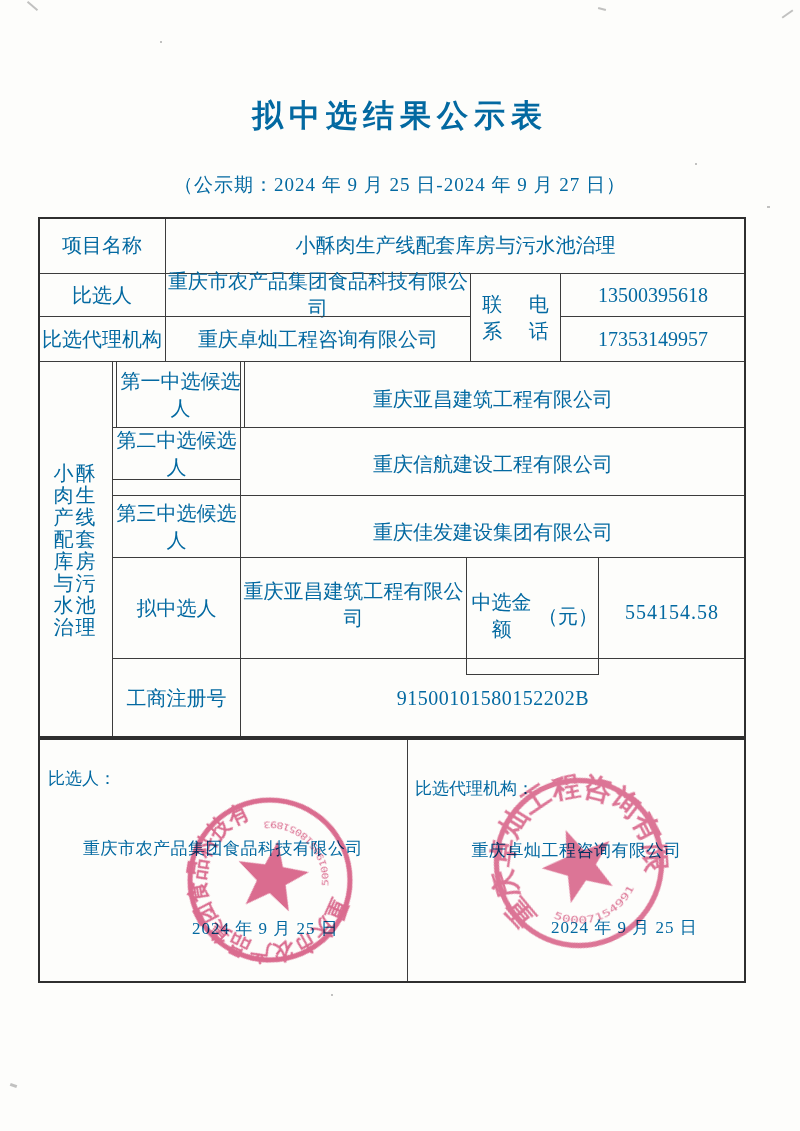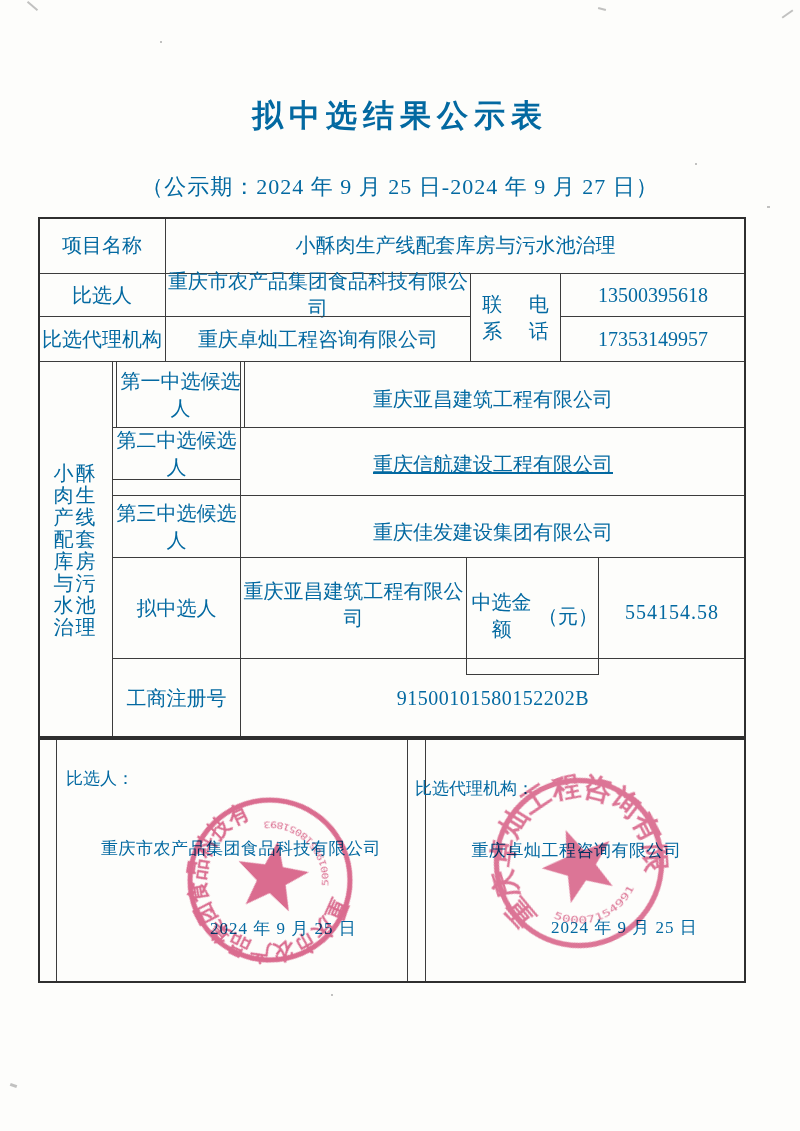--- a/index.html
+++ b/index.html
@@ -13,21 +13,21 @@
     overflow:hidden;
   }
   .title{
     position:absolute;left:0;right:0;top:95px;
     text-align:center;
     font-size:31px;font-weight:bold;letter-spacing:6px;
   }
   .subtitle{
     position:absolute;left:0;right:0;top:172px;
     text-align:center;
-    font-size:22px;letter-spacing:1px;
+    font-size:19px;letter-spacing:1px;
   }
   .outer{
     position:absolute;border:2px solid #2f2f2f;box-sizing:border-box;
     pointer-events:none;z-index:5;
   }
   .cell{
     position:absolute;box-sizing:border-box;
     border:1px solid #3c3c3c;
     display:flex;align-items:center;justify-content:center;
     text-align:center;font-size:20px;line-height:1.35;
@@ -88,39 +88,39 @@
   <div class="cell" style="left:560px;top:316px;width:186px;height:46px;">17353149957</div>
 
   <div class="cell vertical-label" style="left:38px;top:361px;width:75px;height:377px;">
     <span>小酥肉生产线配套库房与污水池治理</span>
   </div>
 
   <div class="cell" style="left:116px;top:361px;width:129px;height:67px;">第一中选候选人</div>
   <div class="cell" style="left:240px;top:361px;width:506px;height:67px;padding-top:10px;">重庆亚昌建筑工程有限公司</div>
 
   <div class="cell" style="left:112px;top:427px;width:129px;height:53px;">第二中选候选人</div>
-  <div class="cell" style="left:240px;top:427px;width:506px;height:69px;padding-top:5px;text-decoration:underline;">重庆信航建设工程有限公司</div>
+  <div class="cell" style="left:240px;top:427px;width:506px;height:69px;padding-top:5px;">重庆信航建设工程有限公司</div>
 
   <div class="cell" style="left:112px;top:495px;width:129px;height:63px;">第三中选候选人</div>
   <div class="cell" style="left:240px;top:495px;width:506px;height:63px;padding-top:12px;">重庆佳发建设集团有限公司</div>
 
   <div class="cell" style="left:112px;top:557px;width:129px;height:102px;">拟中选人</div>
   <div class="cell low-text" style="left:240px;top:557px;width:227px;height:102px;">重庆亚昌建筑工程有限公司</div>
   <div class="cell two-line" style="left:466px;top:557px;width:133px;height:118px;gap:2px;">
     <span>中选金额</span>
     <span>（元）</span>
   </div>
   <div class="cell" style="left:598px;top:557px;width:148px;height:102px;padding-top:8px;letter-spacing:1px;">554154.58</div>
 
   <div class="cell" style="left:112px;top:658px;width:129px;height:81px;">工商注册号</div>
   <div class="cell" style="left:240px;top:658px;width:506px;height:81px;letter-spacing:0.5px;">91500101580152202B</div>
 
   <div class="outer" style="left:38px;top:738px;width:708px;height:245px;"></div>
 
-  <div class="sigcell" style="left:38px;top:738px;width:370px;height:245px;margin-left:18px;">
+  <div class="sigcell" style="left:38px;top:738px;width:370px;height:245px;">
     <div class="sig-label" style="left:9px;top:28px;">比选人：</div>
     <div class="sig-company" style="top:98px;">重庆市农产品集团食品科技有限公司</div>
     <div class="sig-date" style="left:153px;top:178px;">2024 年 9 月 25 日</div>
   </div>
 
   <div class="sigcell" style="left:407px;top:738px;width:339px;height:245px;">
     <div class="sig-label" style="left:7px;top:38px;">比选代理机构：</div>
     <div class="sig-company" style="top:100px;">重庆卓灿工程咨询有限公司</div>
     <div class="sig-date" style="left:143px;top:177px;">2024 年 9 月 25 日</div>
   </div>

